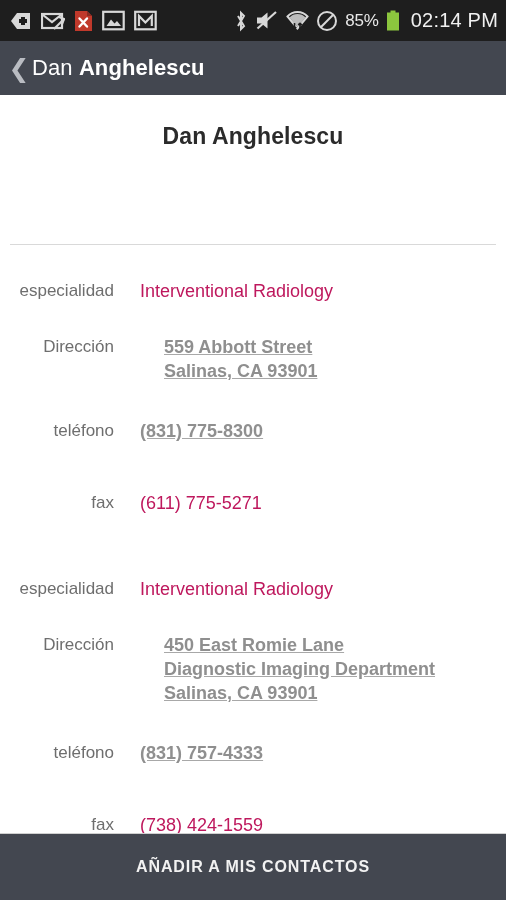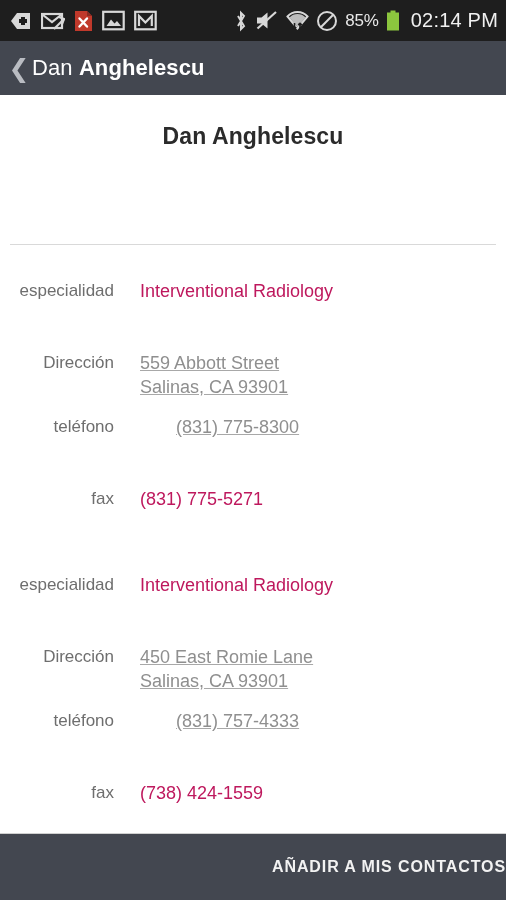--- a/index.html
+++ b/index.html
@@ -137,38 +137,39 @@
     color: #be185d;
   }
   .row-value.link {
     color: #8f8f8f;
   }
   .row-value.link .vline {
     text-decoration: underline;
     text-decoration-color: #a8a8a8;
     display: block;
     width: fit-content;
+    font-weight: bold;
   }
   .row-value .vline { display: block; }
 
   .row.r-especialidad { margin-top: 22px; }
-  .row.r-direccion    { margin-top: 24px; }
-  .row.r-telefono     { margin-top: 16px; gap: 36px; }
+  .row.r-direccion    { margin-top: 8px; gap: 24px; }
+  .row.r-telefono     { margin-top: 36px; }
   .row.r-fax          { margin-top: 24px; }
   .row.r-especialidad2 { margin-top: 38px; }
 
   
   .footer {
     flex: 0 0 auto;
     height: 66px;
     background: #434750;
     border-top: 1px solid #d0d0d0;
     display: flex;
     align-items: center;
-    justify-content: flex-end;
+    justify-content: center;
     cursor: pointer;
   }
   .footer-label {
     color: #f2f2f2;
     font-size: 16px;
     font-weight: 700;
     letter-spacing: 0.9px;
   }
 </style>
 </head>
@@ -279,35 +280,36 @@
       <div class="row r-telefono">
         <div class="row-label">teléfono</div>
         <div class="row-value link">
           <span class="vline">(831) 775-8300</span>
         </div>
       </div>
 
       <div class="row r-fax">
         <div class="row-label">fax</div>
         <div class="row-value">
-          <span class="vline">(831) 775-5271</span>
+          <span class="vline">(611) 775-5271</span>
         </div>
       </div>
 
       <div class="row r-especialidad2">
         <div class="row-label">especialidad</div>
         <div class="row-value">
           <span class="vline">Interventional Radiology</span>
         </div>
       </div>
 
       <div class="row r-direccion">
         <div class="row-label">Dirección</div>
         <div class="row-value link">
           <span class="vline">450 East Romie Lane</span>
+          <span class="vline">Diagnostic Imaging Department</span>
           <span class="vline">Salinas, CA 93901</span>
         </div>
       </div>
 
       <div class="row r-telefono">
         <div class="row-label">teléfono</div>
         <div class="row-value link">
           <span class="vline">(831) 757-4333</span>
         </div>
       </div>

